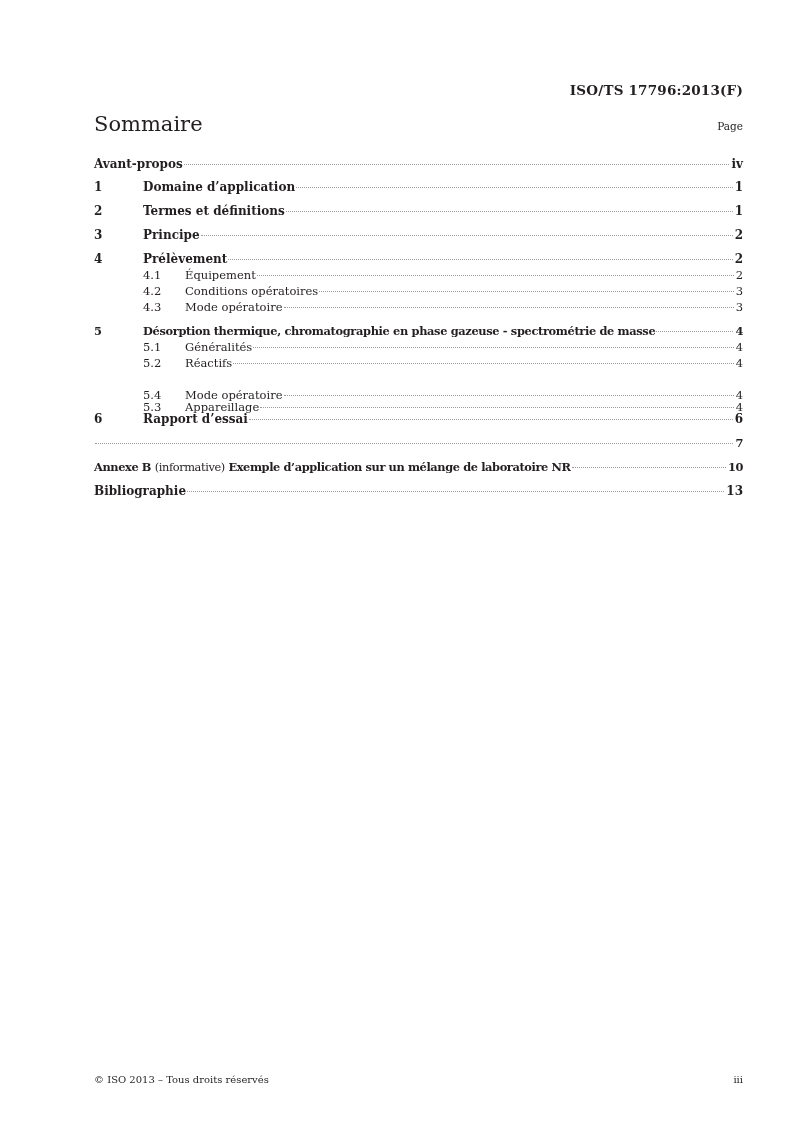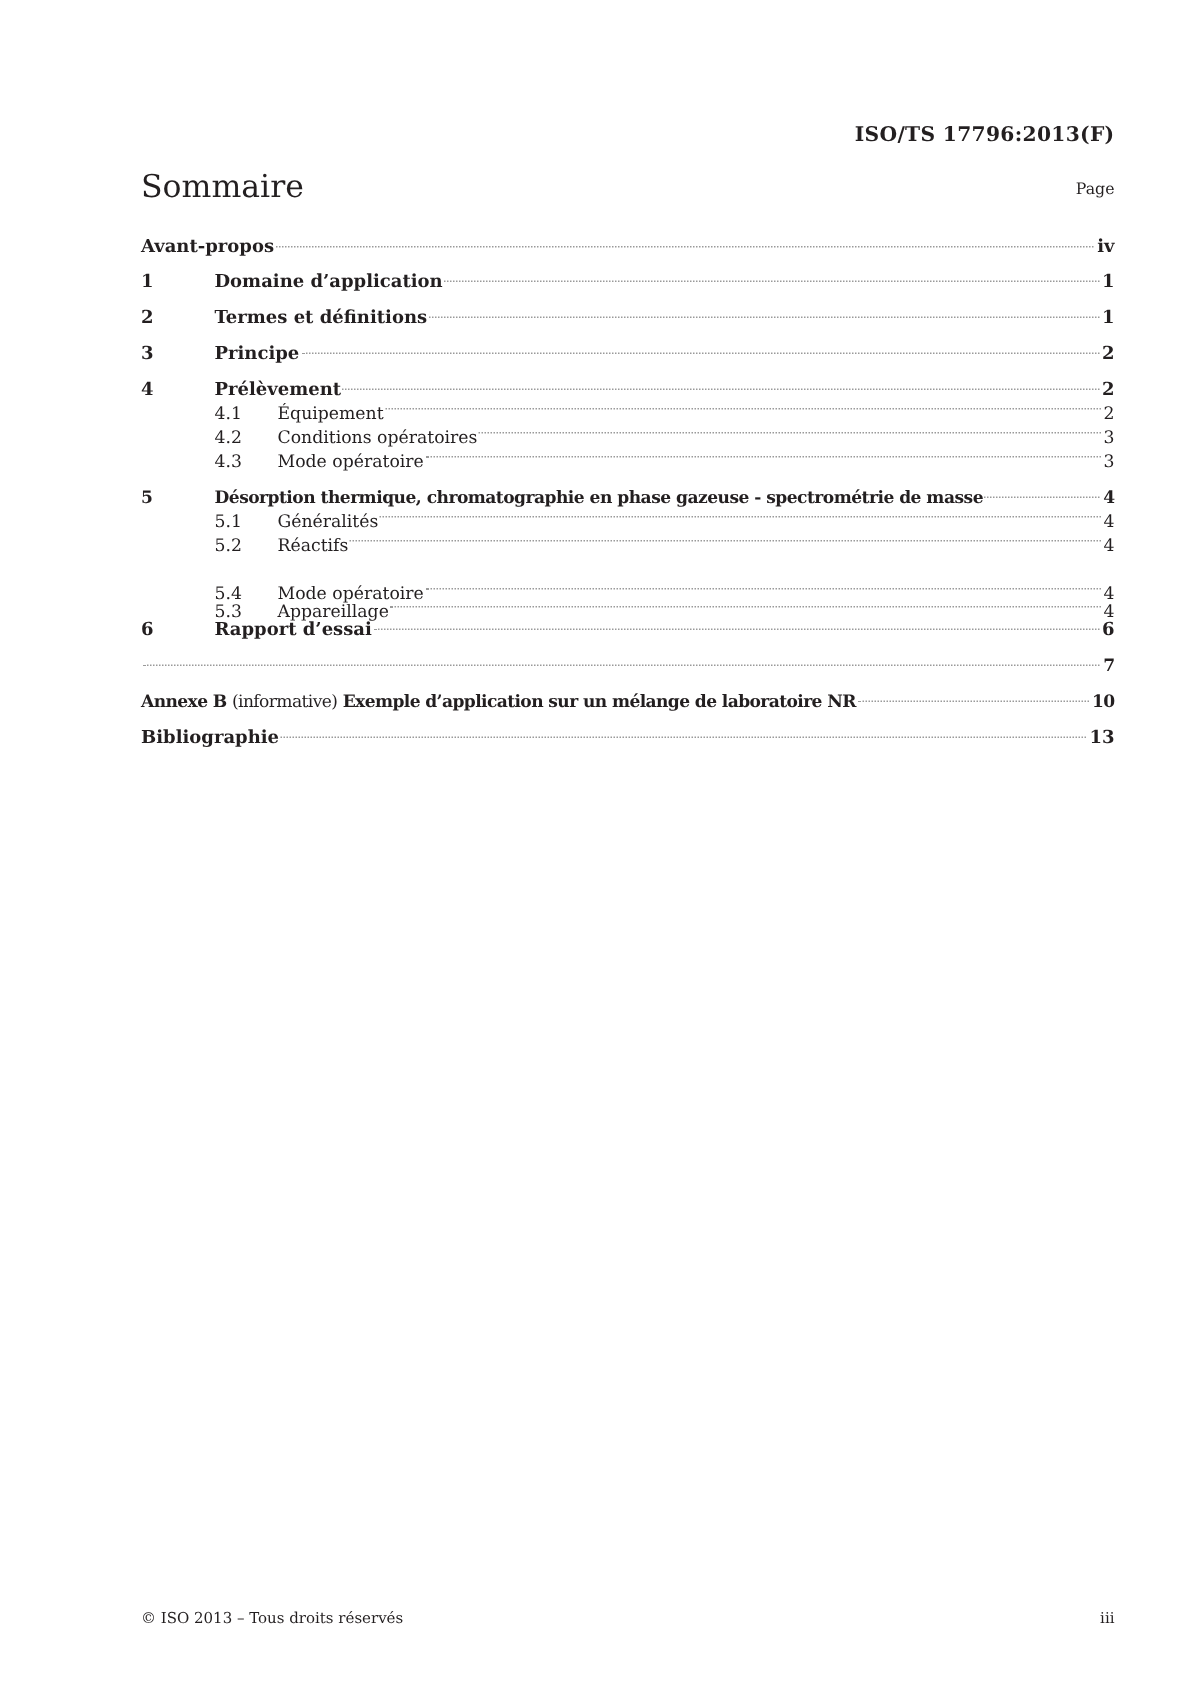--- a/index.html
+++ b/index.html
@@ -25,21 +25,21 @@
     .row {
       position: absolute; left: 0; width: 649px;
       display: flex; align-items: baseline;
       font-size: 12px; line-height: 14px; white-space: nowrap;
     }
     .row.bold { font-weight: bold; }
     .row.sub { font-size: 11.5px; font-weight: normal; }
     .num { display: inline-block; flex: 0 0 auto; }
     .row.main .num { width: 49px; }
     .row.sub .num { width: 42px; }
-    .row.sub { left: 49px; width: 600px; align-items: center; }
+    .row.sub { left: 49px; width: 600px; }
     .label { flex: 0 0 auto; }
     .label .norm { font-weight: normal; }
     .leader {
       flex: 1 1 auto; margin: 0 2px 0 1px;
       border-bottom: 1px dotted #9a9a9a;
       transform: translateY(-3px);
       min-width: 6px;
     }
     .pg { flex: 0 0 auto; text-align: right; }
     .footer {

